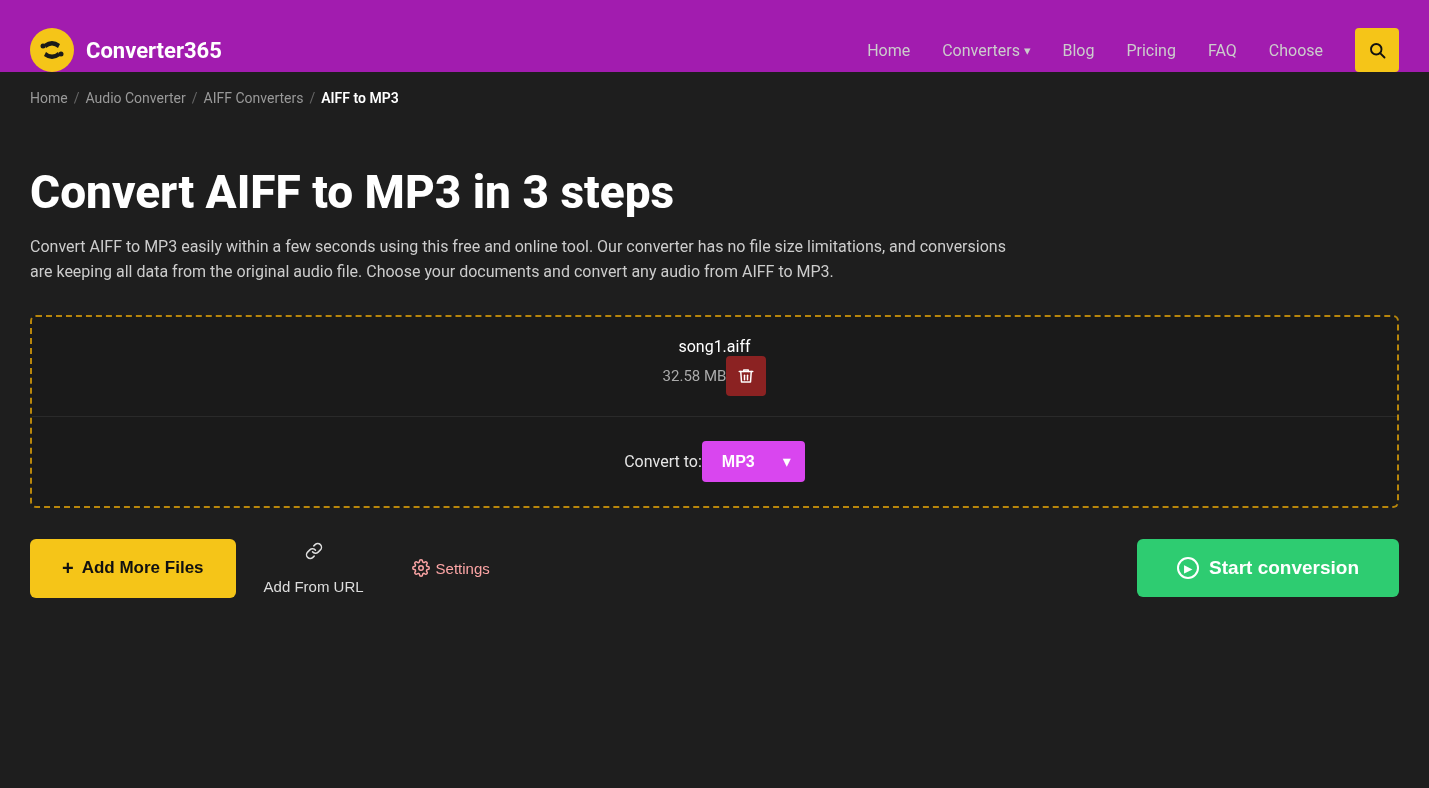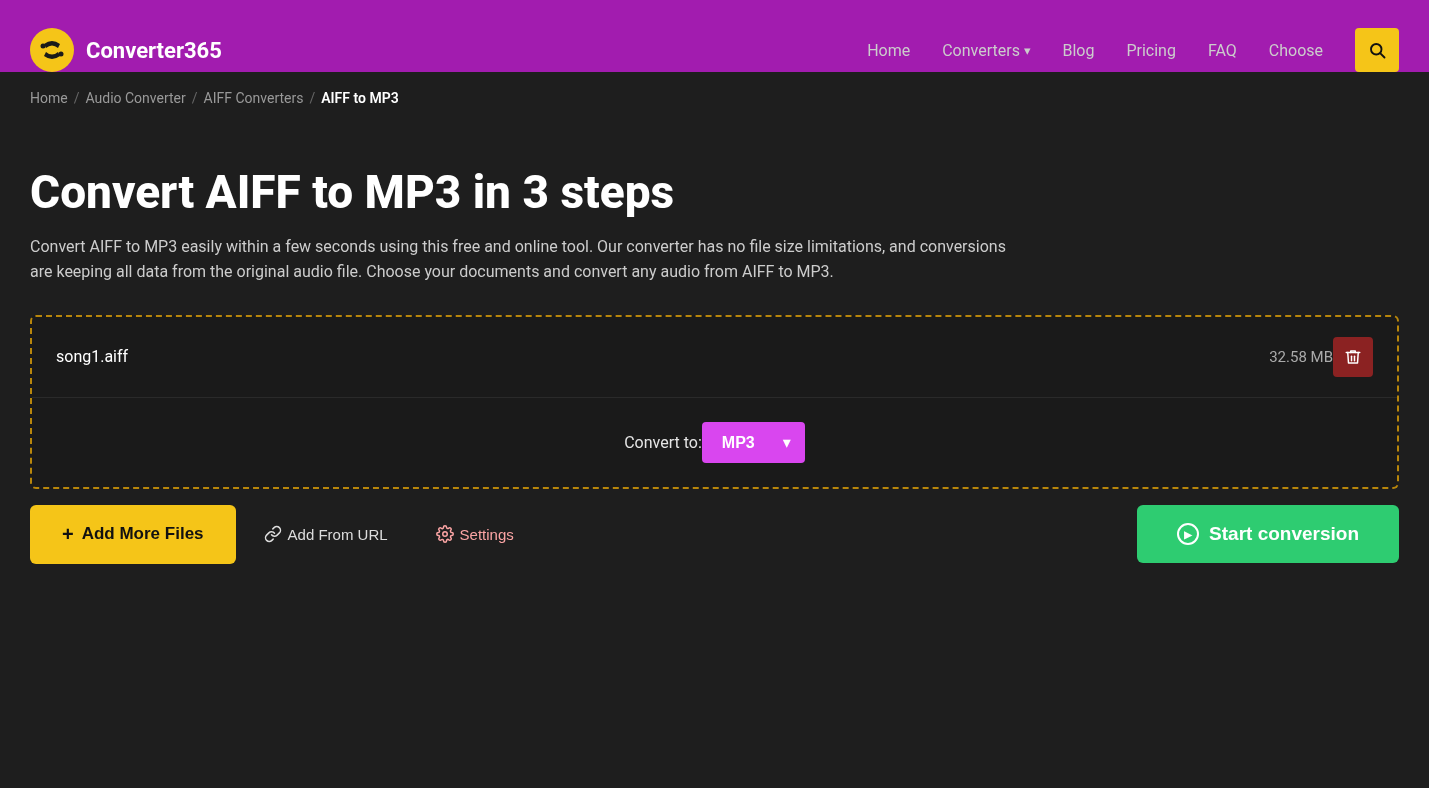--- a/index.html
+++ b/index.html
@@ -103,20 +103,21 @@
       border-radius: 6px;
       background: #1a1a1a;
       margin: 0 0 0 0;
     }
     .file-row {
       display: flex;
       align-items: center;
       justify-content: space-between;
       padding: 20px 24px;
       border-bottom: 1px solid #2a2a2a;
+      flex-direction: column;
     }
     .file-name {
       font-size: 16px;
       color: #ffffff;
     }
     .file-info {
       display: flex;
       align-items: center;
       gap: 0;
     }
@@ -203,22 +204,23 @@
       gap: 8px;
     }
     .url-btn {
       background: transparent;
       color: #dddddd;
       border: none;
       font-size: 15px;
       cursor: pointer;
       display: flex;
       align-items: center;
-      gap: 6px;
+      gap: 18px;
       padding: 18px 20px;
+      flex-direction: column;
     }
     .settings-btn {
       background: transparent;
       color: #fca5a5;
       border: none;
       font-size: 15px;
       cursor: pointer;
       display: flex;
       align-items: center;
       gap: 6px;

